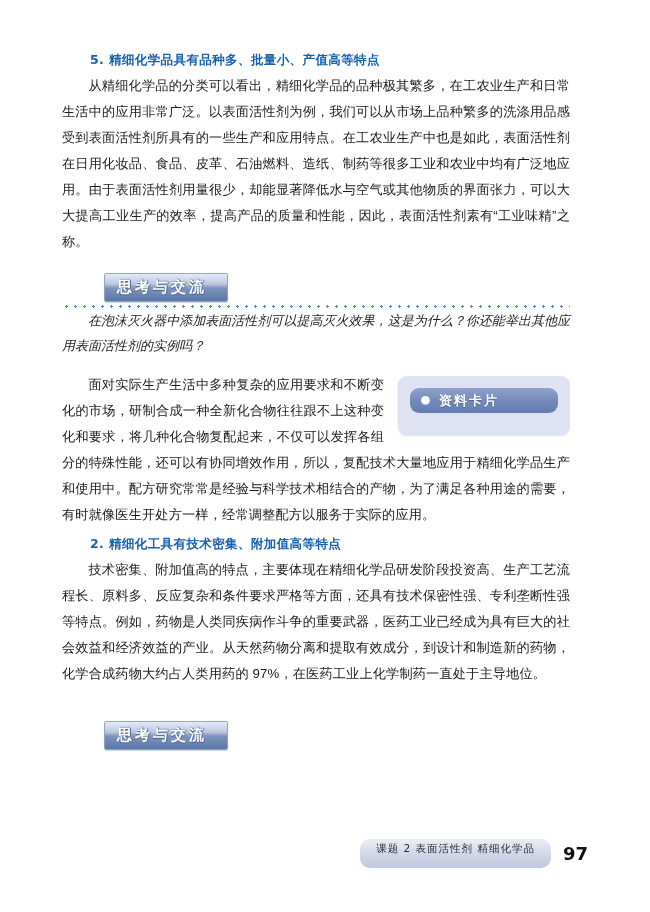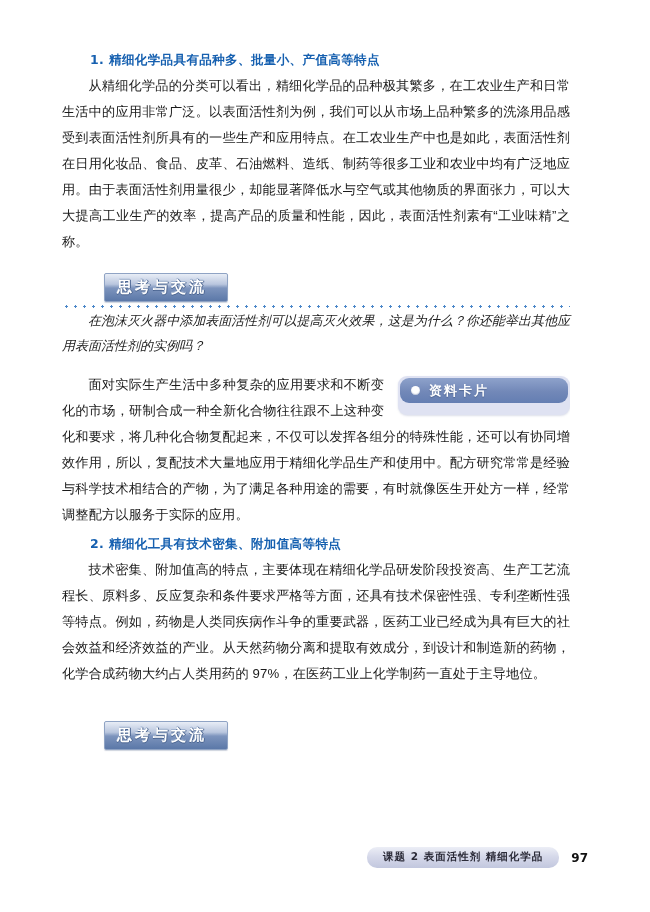--- a/index.html
+++ b/index.html
@@ -103,21 +103,21 @@
     float: right;
     width: 172px;
     margin: 4px 0 6px 14px;
     background: #dfe2f2;
     border-radius: 9px;
     padding: 0 0 10px 0;
     box-shadow: 0 1px 2px rgba(120,130,170,0.25);
   }
   .card-header {
     height: 25px;
-    margin: 2px;
+    margin: 12px;
     border-radius: 9px 9px 9px 9px;
     background: linear-gradient(180deg,#8ea2cb 0%, #7288b8 55%, #647eb2 100%);
     display: flex;
     align-items: center;
     padding-left: 11px;
     box-sizing: border-box;
   }
   .card-dot {
     width: 9px; height: 9px;
     border-radius: 50%;
@@ -158,46 +158,45 @@
     left: 62px;
     right: 62px;
     bottom: 44px;
     display: flex;
     justify-content: flex-end;
     align-items: center;
   }
   .footer-pill {
     background: linear-gradient(180deg,#eceef6 0%, #d6d9ea 45%, #c2c7de 100%);
     border-radius: 10px;
-    padding: 3px 16px 4px 16px;
+    padding: 3px 16px 12px 16px;
     font-size: 10.5px;
     letter-spacing: 1px;
     color: #2b2b38;
     font-family: "DejaVu Sans", "Liberation Sans", sans-serif;
-    font-weight: bold;
   }
   .footer-page {
     margin-left: 12px;
     font-family: "DejaVu Sans", "Liberation Sans", sans-serif;
     font-weight: bold;
-    font-size: 12px;
+    font-size: 18px;
     color: #111;
   }
 
   .spacer-8 { height: 8px; }
   .spacer-14 { height: 14px; }
 </style>
 </head>
 <body>
 
 <div class="page">
 
   <div class="content">
 
-    <h3 class="sec-heading">1. 精细化学品具有品种多、批量小、产值高等特点</h3>
+    <h3 class="sec-heading">5. 精细化学品具有品种多、批量小、产值高等特点</h3>
 
     <p class="body">从精细化学品的分类可以看出，精细化学品的品种极其繁多，在工农业生产和日常生活中的应用非常广泛。以表面活性剂为例，我们可以从市场上品种繁多的洗涤用品感受到表面活性剂所具有的一些生产和应用特点。在工农业生产中也是如此，表面活性剂在日用化妆品、食品、皮革、石油燃料、造纸、制药等很多工业和农业中均有广泛地应用。由于表面活性剂用量很少，却能显著降低水与空气或其他物质的界面张力，可以大大提高工业生产的效率，提高产品的质量和性能，因此，表面活性剂素有“工业味精”之称。</p>
 
     <div class="tc-block">
       <div class="tc-badge">
         <span class="tc-badge-text">思考与交流</span>
       </div>
       <div class="tc-rule"></div>
       <p class="tc-text">在泡沫灭火器中添加表面活性剂可以提高灭火效果，这是为什么？你还能举出其他应用表面活性剂的实例吗？</p>
     </div>

